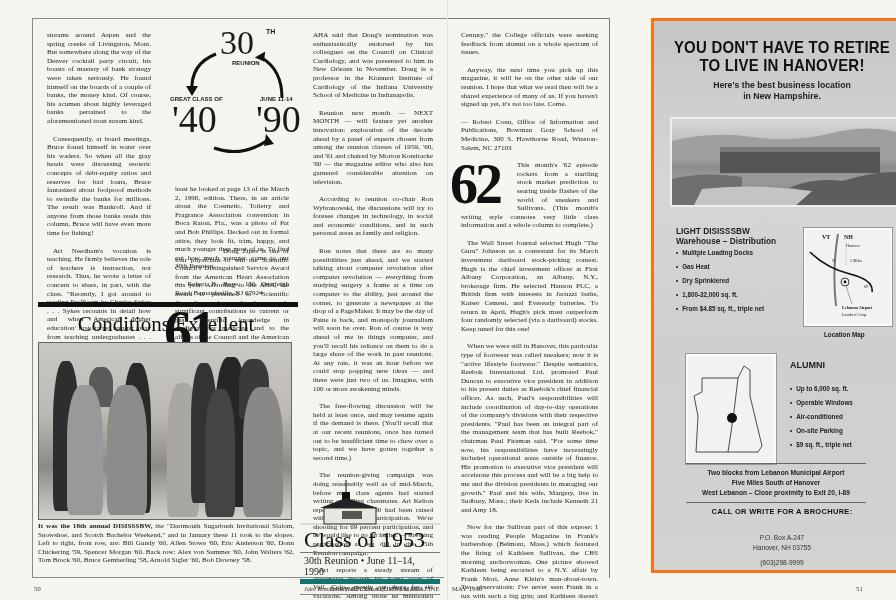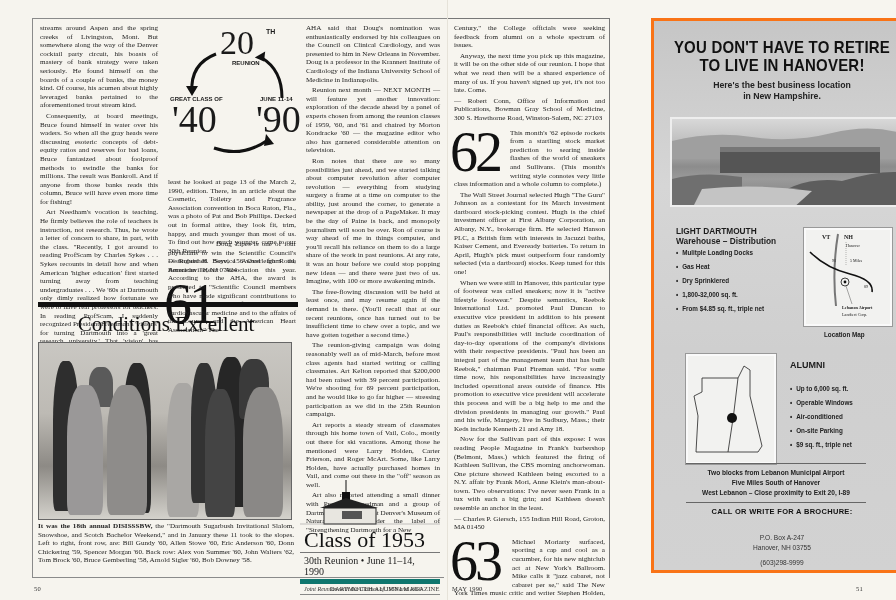--- a/index.html
+++ b/index.html
@@ -7,39 +7,39 @@
   .spread { position: absolute; inset: 0; }
   .page-left { position: absolute; left: 0; top: 0; width: 448px; height: 600px; background: #f6f4ee; }
   .page-right { position: absolute; left: 448px; top: 0; width: 448px; height: 600px; background: #f7f5ef; }
   .gutter { position: absolute; left: 447px; top: 0; width: 2px; height: 600px; background: linear-gradient(90deg, #e2ded4, #f0ede5); }
 
   
   .frame-left { position: absolute; left: 32px; top: 18px; width: 412px; height: 560px; border: 1px solid #8a8a8a; border-right: none; }
   .frame-mid-line { position: absolute; left: 305px; top: 18px; width: 143px; height: 1px; background: #8a8a8a; }
 
   .col { position: absolute; font-size: 7.1px; line-height: 8.6px; text-align: justify; color: #222; }
-  .col p { text-indent: 6px; margin: 2px; }
+  .col p { text-indent: 6px; margin: 9px; }
   .col p.noindent { text-indent: 0; }
 
   .col-l1 { left: 38px; top: 22px; width: 122px; }
   .col-l2 { left: 166px; top: 176px; width: 132px; }
   .col-l3 { left: 304px; top: 22px; width: 138px; }
 
   
   .reunion-logo { position: absolute; left: 170px; top: 20px; width: 126px; height: 140px; }
   .reunion-logo .num30 { position: absolute; left: 50px; top: 6px; font-size: 34px; line-height: 34px; font-family: "Liberation Serif", serif; }
   .reunion-logo .th { position: absolute; left: 96px; top: 8px; font-size: 7px; font-family: "Liberation Sans", sans-serif; font-weight: bold; }
   .reunion-logo .reun { position: absolute; left: 62px; top: 40px; font-size: 6px; font-family: "Liberation Sans", sans-serif; font-weight: bold; }
   .reunion-logo .great { position: absolute; left: 0px; top: 76px; font-size: 6px; font-family: "Liberation Sans", sans-serif; font-weight: bold; }
   .reunion-logo .n60 { position: absolute; left: 2px; top: 80px; font-size: 38px; line-height: 38px; font-family: "Liberation Serif", serif; }
   .reunion-logo .june { position: absolute; left: 90px; top: 76px; font-size: 6px; font-family: "Liberation Sans", sans-serif; font-weight: bold; white-space: nowrap; }
   .reunion-logo .n90 { position: absolute; left: 86px; top: 80px; font-size: 38px; line-height: 38px; font-family: "Liberation Serif", serif; }
   .reunion-logo svg { position: absolute; left: 0; top: 0; }
 
-  .big-num { position: absolute; font-family: "Liberation Serif", serif; font-size: 56px; line-height: 50px; font-weight: normal; letter-spacing: -3px; color: #111; }
+  .big-num { position: absolute; font-family: "Liberation Serif", serif; font-size: 56px; line-height: 50px; font-weight: bold; letter-spacing: -3px; color: #111; }
 
   .rule-thick { position: absolute; left: 38px; top: 302px; width: 404px; height: 5px; background: #111; }
 
   .cond-title { position: absolute; left: 38px; top: 312px; width: 256px; text-align: center; font-size: 21px; font-family: "Liberation Serif", serif; color: #111; }
   .photo { position: absolute; left: 38px; top: 342px; width: 254px; height: 178px; background: linear-gradient(180deg, #c9c7c2 0%, #bdbab4 40%, #8d8a85 70%, #d4d2cc 100%); border: 1px solid #666; overflow: hidden; }
   .photo .person { position: absolute; border-radius: 40% 40% 10% 10%; }
   .caption { position: absolute; left: 38px; top: 522px; width: 256px; font-size: 7.1px; line-height: 8.5px; text-align: justify; color: #222; }
   .caption b { font-weight: bold; }
 
   .class1961 { position: absolute; left: 300px; top: 478px; width: 140px; }
@@ -89,21 +89,21 @@
 
   <div class="reunion-logo">
     <svg width="126" height="140">
       <path d="M46 34 Q20 44 22 72" stroke="#111" stroke-width="3" fill="none"></path>
       <polygon points="16,66 28,66 22,76" fill="#111"></polygon>
       <path d="M112 78 Q112 50 92 38" stroke="#111" stroke-width="3" fill="none"></path>
       <polygon points="86,34 98,34 92,42" fill="#111" transform="rotate(-30 92 38)"></polygon>
       <path d="M44 128 Q72 138 98 120" stroke="#111" stroke-width="3" fill="none"></path>
       <polygon points="96,114 104,124 94,126" fill="#111"></polygon>
     </svg>
-    <span class="num30">20</span>
+    <span class="num30">30</span>
     <span class="th">TH</span>
     <span class="reun">REUNION</span>
     <span class="great">GREAT CLASS OF</span>
     <span class="n60">'40</span>
     <span class="june">JUNE 11-14</span>
     <span class="n90">'90</span>
   </div>
 
   <div class="col col-l2">
     <p class="noindent">least he looked at page 13 of the March 2, 1990, edition. There, in an article about the Cosmetic, Toiletry and Fragrance Association convention in Boca Raton, Fla., was a photo of Pat and Bob Phillips. Decked out in formal attire, they look fit, trim, happy, and much younger than most of us. To find out how much younger, come to our 30th Reunion.</p>
@@ -113,20 +113,21 @@
       <p class="noindent" style="position:absolute; left:46px; top:0; width:86px;"></p>
     </div>
   </div>
   <div class="col" style="left:166px; top:238px; width:132px;">
     <p class="noindent" style="text-indent:48px;">Doug Zipes is one of four physicians to win the Scientific Council's Distinguished Service Award from the American Heart Association this year. According to the AHA, the award is presented to "Scientific Council members who have made significant contributions to current or past scientific knowledge in cardiovascular medicine and to the affairs of the Council and the American Heart Association." The</p>
   </div>
 
   <div class="col col-l3">
     <p class="noindent">AHA said that Doug's nomination was enthusiastically endorsed by his colleagues on the Council on Clinical Cardiology, and was presented to him in New Orleans in November. Doug is a professor in the Krannert Institute of Cardiology of the Indiana University School of Medicine in Indianapolis.</p>
     <p>Reunion next month — NEXT MONTH — will feature yet another innovation: exploration of the decade ahead by a panel of experts chosen from among the reunion classes of 1959, '60, and '61 and chaired by Morton Kondracke '60 — the magazine editor who also has garnered considerable attention on television.</p>
+    <p>According to reunion co-chair Ron Wybranowski, the discussions will try to foresee changes in technology, in social and economic conditions, and in such personal areas as family and religion.</p>
     <p>Ron notes that there are so many possibilities just ahead, and we started talking about computer revolution after computer revolution — everything from studying surgery a frame at a time on computer to the ability, just around the corner, to generate a newspaper at the drop of a PageMaker. It may be the day of Paine is back, and monopoly journalism will soon be over. Ron of course is way ahead of me in things computer, and you'll recall his reliance on them to do a large share of the work in past reunions. At any rate, it was an hour before we could stop popping new ideas — and there were just two of us. Imagine, with 100 or more awakening minds.</p>
     <p>The free-flowing discussion will be held at least once, and may resume again if the demand is there. (You'll recall that at our recent reunions, once has turned out to be insufficient time to chew over a topic, and we have gotten together a second time.)</p>
     <p>The reunion-giving campaign was doing reasonably well as of mid-March, before most class agents had started writing or calling classmates. Art Kelton reported that $200,000 had been raised with 39 percent participation. We're shooting for 69 percent participation, and he would like to go far higher — stressing participation as we did in the 25th Reunion campaign.</p>
     <p>Art reports a steady stream of classmates through his home town of Vail, Colo., mostly out there for ski vacations. Among those he mentioned were Larry Holden, Carter Frierson, and Roger McArt. Some, like Larry Holden, have actually purchased homes in Vail, and come out there in the "off" season as well.</p>
     <p>Art also reported attending a small dinner with President Freedman and a group of Dartmouth officialdom at Denver's Museum of Natural History. Under the label of "Strengthening Dartmouth for a New</p>
   </div>
 
   <div class="rule-thick" style="width:260px;"></div>
   <div class="cond-title">Conditions Excellent</div>
 
@@ -212,21 +213,21 @@
           <path d="M0 22 Q40 12 80 18 T160 14 T235 16 L235 40 L0 40 Z" fill="#9f9f9f"></path>
           <rect x="48" y="28" width="160" height="26" fill="#555"></rect>
           <rect x="48" y="28" width="160" height="5" fill="#777"></rect>
           <path d="M0 60 Q30 52 70 58 L70 90 L0 90 Z" fill="#6f6f6f"></path>
           <path d="M90 90 Q120 56 170 62 Q210 50 235 54 L235 90 Z" fill="#5d5d5d"></path>
           <path d="M30 70 Q80 64 140 72 L120 90 L20 90 Z" fill="#c4c4c4"></path>
         </svg>
       </div>
 
       <div class="ad-sec-title" style="left:22px; top:206px;">
-        <div>LIGHT DARTMOUTH</div>
+        <div>LIGHT DISISSSBW</div>
         <div>Warehouse – Distribution</div>
       </div>
       <ul class="ad-list" style="left:22px; top:228px;">
         <li>Mulitple Loading Docks</li>
         <li>Gas Heat</li>
         <li>Dry Sprinklered</li>
         <li>1,800-32,000 sq. ft.</li>
         <li>From $4.85 sq. ft., triple net</li>
       </ul>
 

